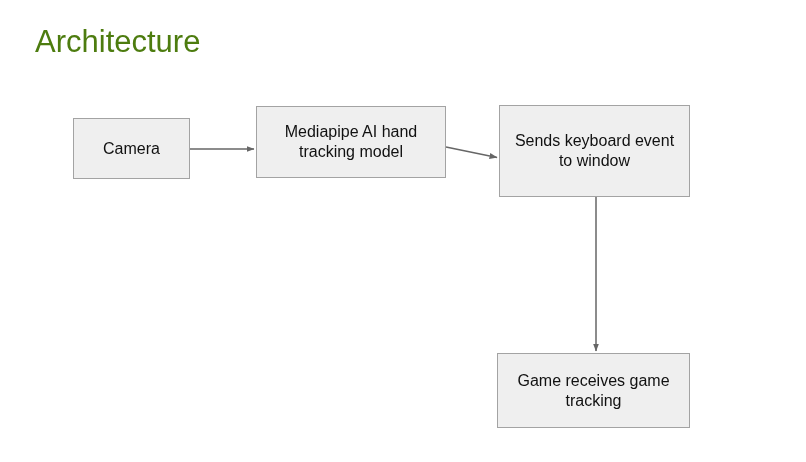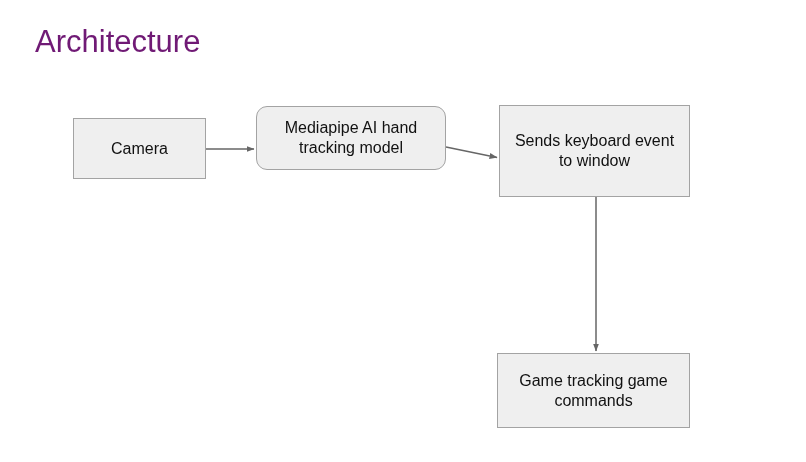--- a/index.html
+++ b/index.html
@@ -16,40 +16,40 @@
     overflow: hidden;
   }
   .slide-title {
     position: absolute;
     left: 35px;
     top: 23px;
     margin: 0;
     font-size: 31px;
     font-weight: 400;
     line-height: 1.2;
-    color: #701a75;
+    color: #4d7c0f;
     letter-spacing: 0;
   }
   .node {
     position: absolute;
     box-sizing: border-box;
     background: var(--node-fill, #efefef);
     border: 1px solid var(--node-border, #a3a3a3);
     display: flex;
     align-items: center;
     justify-content: center;
     text-align: center;
   }
   .node-label {
     font-size: 16px;
     line-height: 1.25;
     color: var(--text, #111111);
   }
-  #node-camera    { left: 73px;  top: 118px; width: 133px; height: 61px; padding: 0 8px; text-align: right; }
-  #node-mediapipe { left: 256px; top: 106px; width: 190px; height: 64px; padding: 0 22px; border-radius: 11px; }
+  #node-camera    { left: 73px;  top: 118px; width: 117px; height: 61px; padding: 0 8px; text-align: right; }
+  #node-mediapipe { left: 256px; top: 106px; width: 190px; height: 72px; padding: 0 22px; }
   #node-keyboard  { left: 499px; top: 105px; width: 191px; height: 92px; padding: 0 10px; }
   #node-game      { left: 497px; top: 353px; width: 193px; height: 75px; padding: 0 10px; }
   .arrows {
     position: absolute;
     left: 0;
     top: 0;
     width: 806px;
     height: 462px;
     pointer-events: none;
   }
@@ -82,16 +82,16 @@
 
   <div class="node" id="node-mediapipe">
     <span class="node-label">Mediapipe AI hand tracking model</span>
   </div>
 
   <div class="node" id="node-keyboard">
     <span class="node-label">Sends keyboard event to window</span>
   </div>
 
   <div class="node" id="node-game">
-    <span class="node-label">Game tracking game commands</span>
+    <span class="node-label">Game receives game tracking</span>
   </div>
 
 </div>
 
 </body></html>

